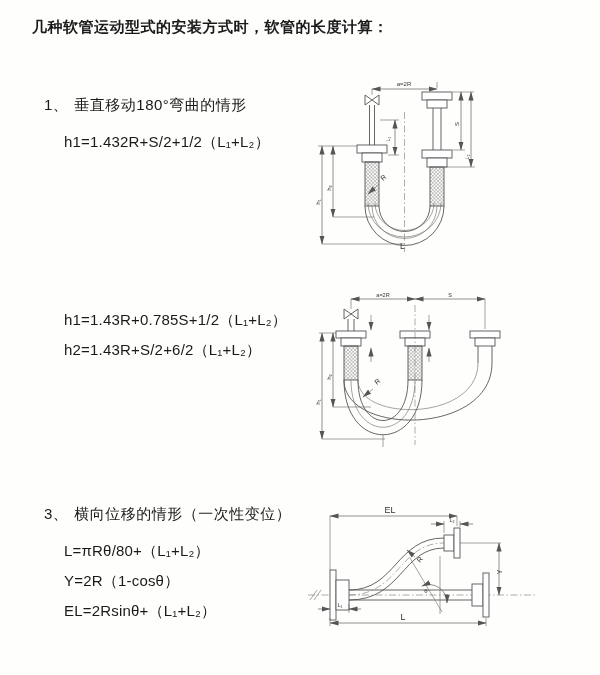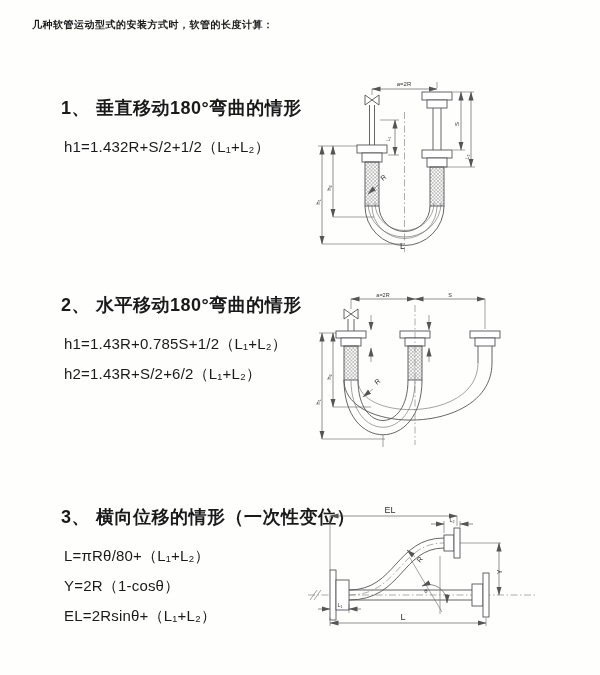--- a/index.html
+++ b/index.html
@@ -1,20 +1,20 @@
 <!DOCTYPE html>
 <html><head>
 <meta charset="utf-8">
 <style>
   html,body{margin:0;padding:0;}
   body{width:600px;height:675px;background:#fefefd;position:relative;overflow:hidden;
        font-family:"Liberation Sans","DejaVu Sans",sans-serif;color:#1a1a1a;}
-  .page-title{position:absolute;left:32px;top:18px;font-size:10px;font-weight:700;letter-spacing:.5px;}
+  .page-title{position:absolute;left:32px;top:18px;font-size:15px;font-weight:700;letter-spacing:.5px;}
   .section{position:absolute;left:44px;}
-  .sec-head{font-size:18px;font-weight:700;letter-spacing:.5px;white-space:nowrap;margin-left:17px;}
+  .sec-head{font-size:15px;font-weight:400;letter-spacing:.5px;white-space:nowrap;}
   .sec-head .num{margin-right:6px;}
   .formulas{margin:12px 0 0 20px;}
   .formula{font-size:15px;font-weight:400;letter-spacing:.2px;height:30px;line-height:30px;white-space:nowrap;}
   .dsvg{position:absolute;}
   .dsvg text{font-family:"Liberation Sans","DejaVu Sans",sans-serif;fill:#333;}
   .ln{fill:none;stroke:#555;stroke-width:.9;}
   .tn{fill:none;stroke:#666;stroke-width:.6;}
   .dim{fill:none;stroke:#555;stroke-width:.65;}
   .cl{fill:none;stroke:#777;stroke-width:.6;stroke-dasharray:7 2.5 1.5 2.5;}
   .fl{fill:#fff;stroke:#555;stroke-width:.9;}
@@ -39,23 +39,20 @@
 <div class="section" style="top:96px;">
   <div class="sec-head">
     <span class="num">1、</span><span>垂直移动180°弯曲的情形</span>
   </div>
   <div class="formulas">
     <div class="formula">h1=1.432R+S/2+1/2（L₁+L₂）</div>
   </div>
 </div>
 
 <div class="section" style="top:293px;">
-  <div class="sec-head">
-    <span class="num">2、</span><span>水平移动180°弯曲的情形</span>
-  </div>
   <div class="formulas">
     <div class="formula">h1=1.43R+0.785S+1/2（L₁+L₂）</div>
     <div class="formula">h2=1.43R+S/2+6/2（L₁+L₂）</div>
   </div>
 </div>
 
 <div class="section" style="top:505px;">
   <div class="sec-head">
     <span class="num">3、</span><span>横向位移的情形（一次性变位）</span>
   </div>

